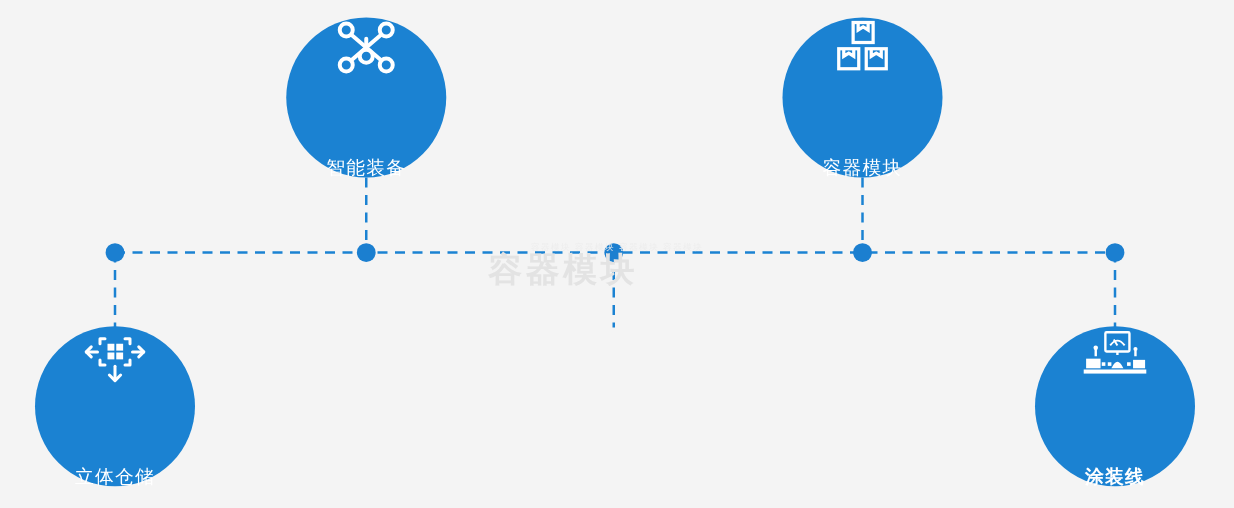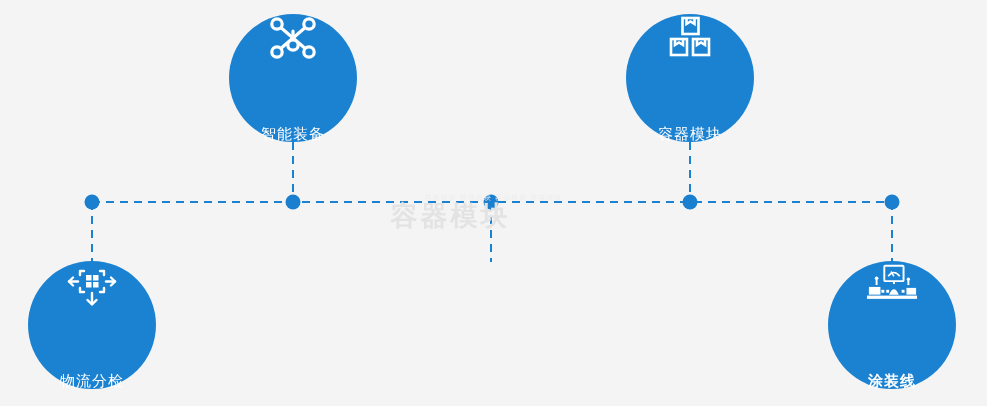--- a/index.html
+++ b/index.html
@@ -150,21 +150,21 @@
         <rect x="20" y="20" width="5.5" height="5.5" fill="#ffffff" stroke="none"></rect>
         <rect x="27" y="20" width="5.5" height="5.5" fill="#ffffff" stroke="none"></rect>
         <line x1="3" y1="19.5" x2="12" y2="19.5"></line>
         <polyline points="7,15.5 3,19.5 7,23.5"></polyline>
         <line x1="40" y1="19.5" x2="49" y2="19.5"></line>
         <polyline points="45,15.5 49,19.5 45,23.5"></polyline>
         <line x1="26" y1="31" x2="26" y2="42"></line>
         <polyline points="21.5,38 26,42.5 30.5,38"></polyline>
       </svg>
     </span>
-    <span class="node-label">物流分检</span>
+    <span class="node-label">立体仓储</span>
   </div>
 
 
   <div class="node" style="left:828px; top:261px;font-weight:bold;">
     <span class="icon-wrap">
       <svg width="54" height="44" viewBox="0 0 54 44" fill="none">
         <g stroke="#ffffff" stroke-width="2" fill="none">
           <rect x="19" y="2" width="20" height="16" rx="1"></rect>
           <path d="M23 13 q6 -8 12 0" stroke-width="1.6"></path>
           <line x1="29" y1="13" x2="26" y2="8" stroke-width="1.6"></line>

